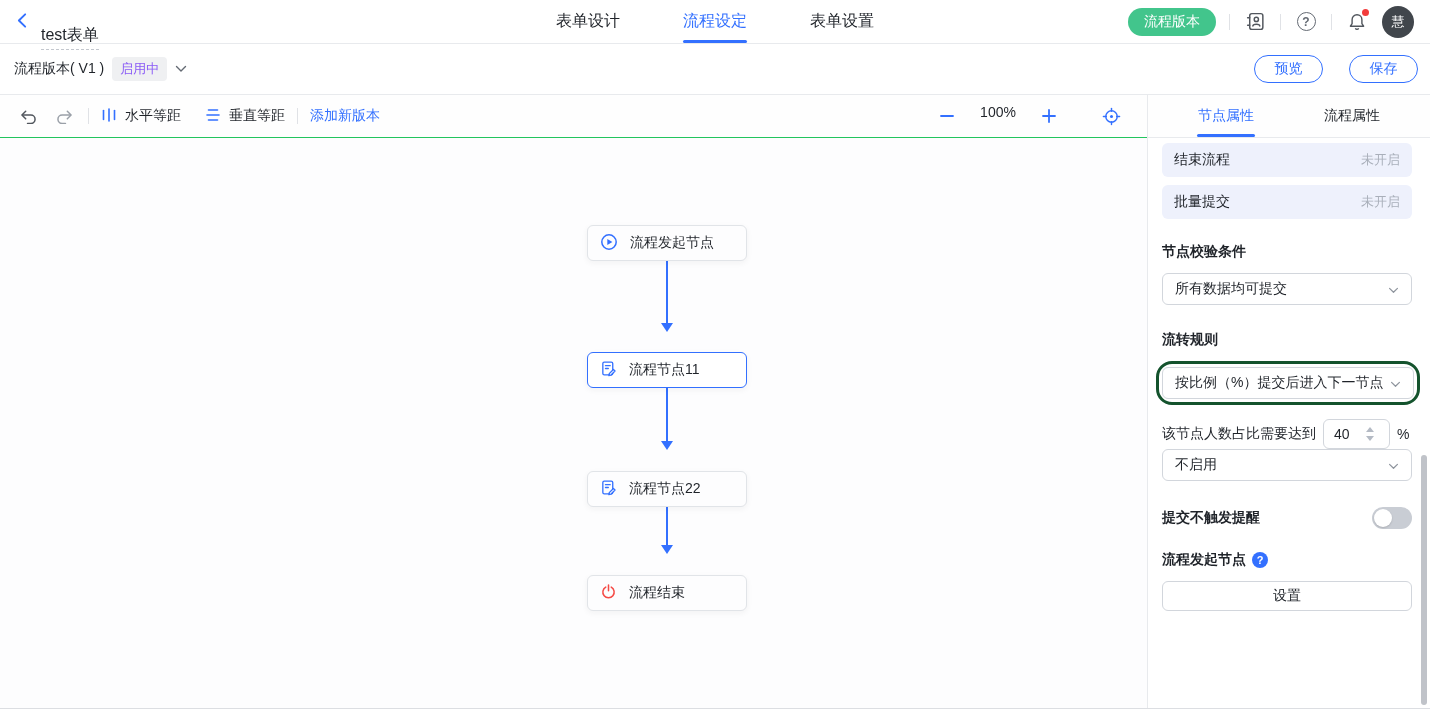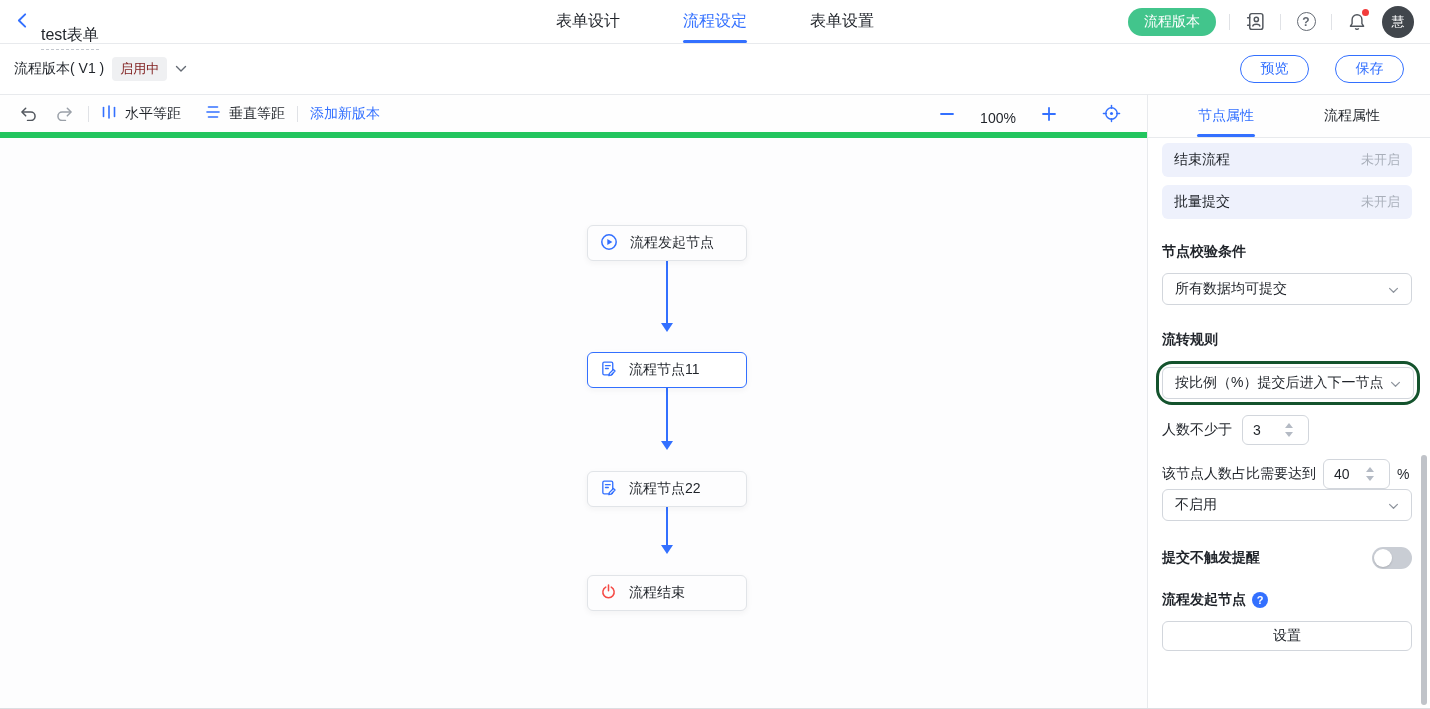--- a/index.html
+++ b/index.html
@@ -23,43 +23,43 @@
     border-radius:15px; font-size:14px; cursor:pointer; }
   .v-div { width:1px; height:16px; background:#e0e2e6; }
   .icon-btn { display:flex; align-items:center; justify-content:center; width:24px; height:24px; cursor:pointer; position:relative; }
   .help-circle { width:19px; height:19px; border:1.5px solid #646a73; border-radius:50%;
     display:flex; align-items:center; justify-content:center; font-size:12px; color:#646a73; font-weight:bold; }
   .bell-dot { position:absolute; top:-1px; right:0; width:7px; height:7px; background:#f23c3c; border-radius:50%; }
   .avatar { width:32px; height:32px; background:#41464c; color:#fff; border-radius:50%;
     display:flex; align-items:center; justify-content:center; font-size:13px; cursor:pointer; }
 
   
-  .versionbar { height:51px; display:flex; align-items:center; padding:0 26px 0 14px;
+  .versionbar { height:51px; display:flex; align-items:center; padding:0 12px 0 14px;
     border-bottom:1px solid #e8eaed; background:#fff; }
   .version-label { font-size:14px; }
-  .status-badge { margin-left:8px; background:#eff0f2; color:#7f1d1d; font-size:13px;
+  .status-badge { margin-left:8px; background:#eff0f2; color:#8b5cf6; font-size:13px;
     padding:3px 8px; border-radius:4px; }
   .version-caret { margin-left:8px; display:flex; align-items:center; cursor:pointer; }
   .versionbar .right { margin-left:auto; display:flex; gap:26px; }
   .btn-outline { height:28px; min-width:69px; padding:0 18px; border:1px solid #3370ff;
     color:#3370ff; background:#fff; border-radius:15px; font-size:14px; cursor:pointer; }
 
   
   .main { display:flex; height:614px; }
   .left-col { width:1148px; border-right:1px solid #e8eaed; display:flex; flex-direction:column; }
   .right-col { width:282px; display:flex; flex-direction:column; background:#fff; }
 
   
-  .toolbar { height:43px; border-bottom:6px solid #22c55e; display:flex; align-items:center;
+  .toolbar { height:43px; border-bottom:1px solid #22c55e; display:flex; align-items:center;
     padding:0 24px 0 16px; background:#fefefe; }
   .tool-group { display:flex; align-items:center; gap:12px; }
   .tool-item { display:flex; align-items:center; gap:8px; cursor:pointer; font-size:14px; }
   .tool-div { width:1px; height:16px; background:#e0e2e6; margin:0 12px; }
   .link-blue { color:#3370ff; font-size:14px; cursor:pointer; }
-  .zoom-group { margin-left:auto; display:flex; align-items:flex-end; gap:20px; }
+  .zoom-group { margin-left:auto; display:flex; align-items:flex-start; gap:20px; }
   .zoom-val { font-size:14px; color:#1f2329; min-width:38px; text-align:center; }
 
   
   .canvas { position:relative; flex:1; background:#fdfdfe; overflow:hidden; }
   .flow-node { position:absolute; width:160px; height:36px; background:#fdfdfe;
     border:1px solid #e1e4e8; border-radius:6px; display:flex; align-items:center;
     padding:0 12px; gap:12px; box-shadow:0 2px 6px rgba(31,35,41,.05); cursor:pointer;margin-top:20px; }
   .flow-node.selected { border:1.5px solid #3370ff; background:#fff; }
   .node-label { font-size:14px; color:#1f2329; }
   .edge-svg { position:absolute; left:0; top:0; pointer-events:none; }
@@ -334,30 +334,20 @@
         <div class="select">
           <span>按比例（%）提交后进入下一节点</span>
           <span>
             <svg width="11" height="7" viewBox="0 0 12 8" fill="none">
                 <path d="M1.5 1.5 L6 6 L10.5 1.5" stroke="#8f959e" stroke-width="1.4" stroke-linecap="round" stroke-linejoin="round"></path>
               </svg>
           </span>
         </div>
       </div>
 
-      <div class="inline-field">
-        <span>人数不少于</span>
-        <div class="num-input">
-          <input class="num-field" value="3" style="">
-          <div class="spin">
-            <div class="spin-up"></div>
-            <div class="spin-down"></div>
-          </div>
-        </div>
-      </div>
 
       <div class="inline-field" style="margin-top:14px; gap:7px;">
         <span>该节点人数占比需要达到</span>
         <div class="num-input">
           <input class="num-field" value="40" style="">
           <div class="spin">
             <div class="spin-up"></div>
             <div class="spin-down"></div>
           </div>
         </div>

